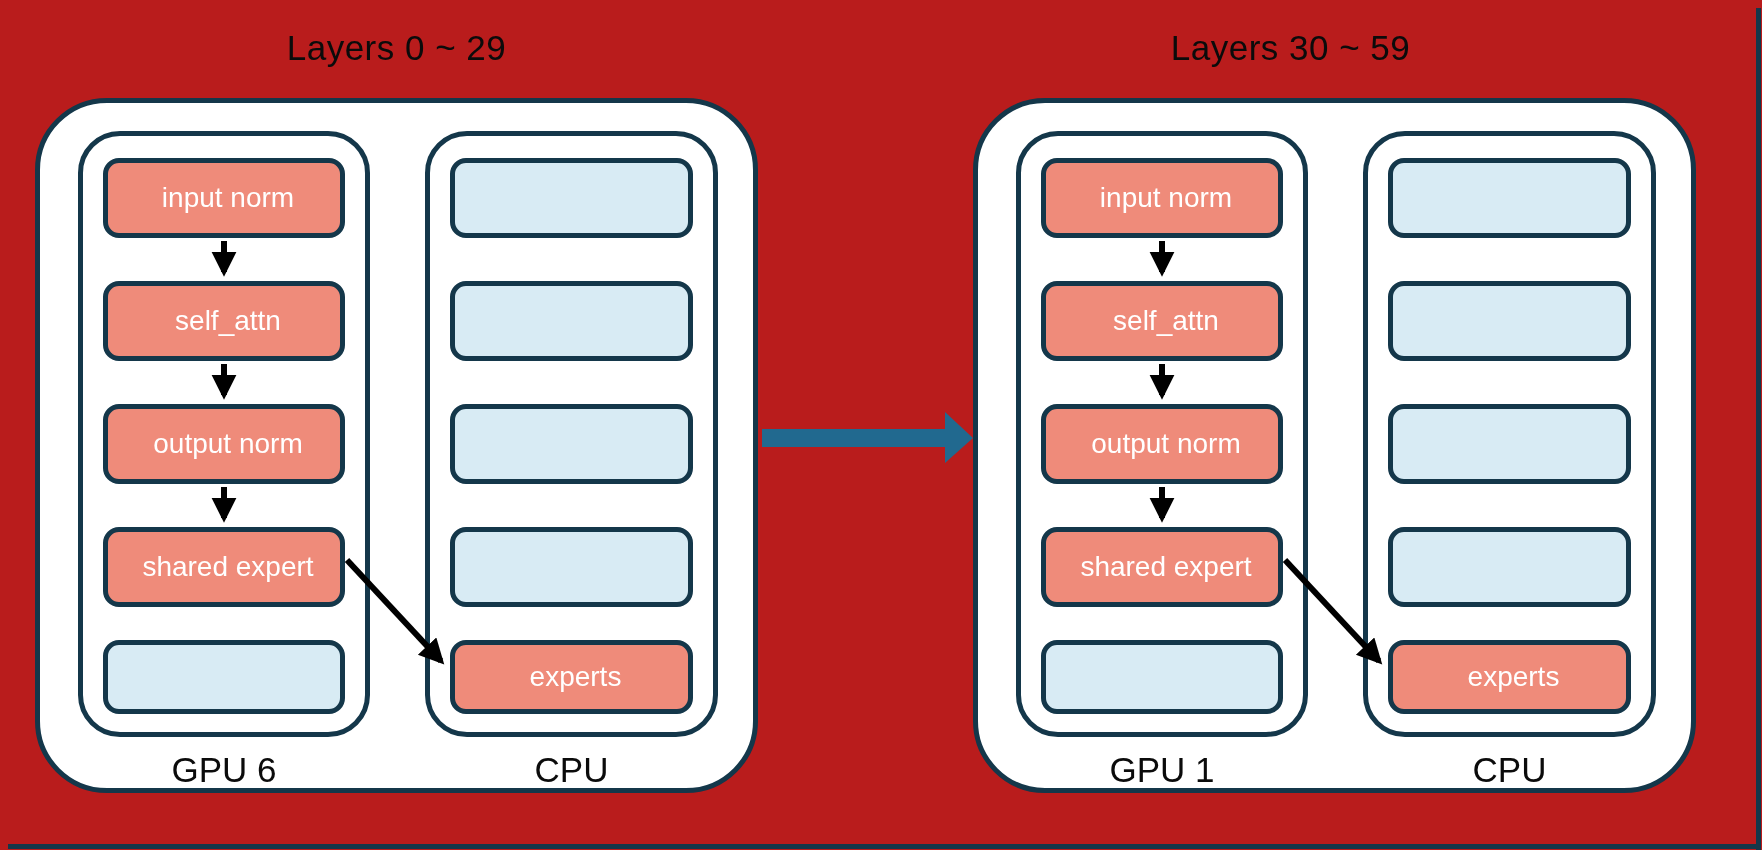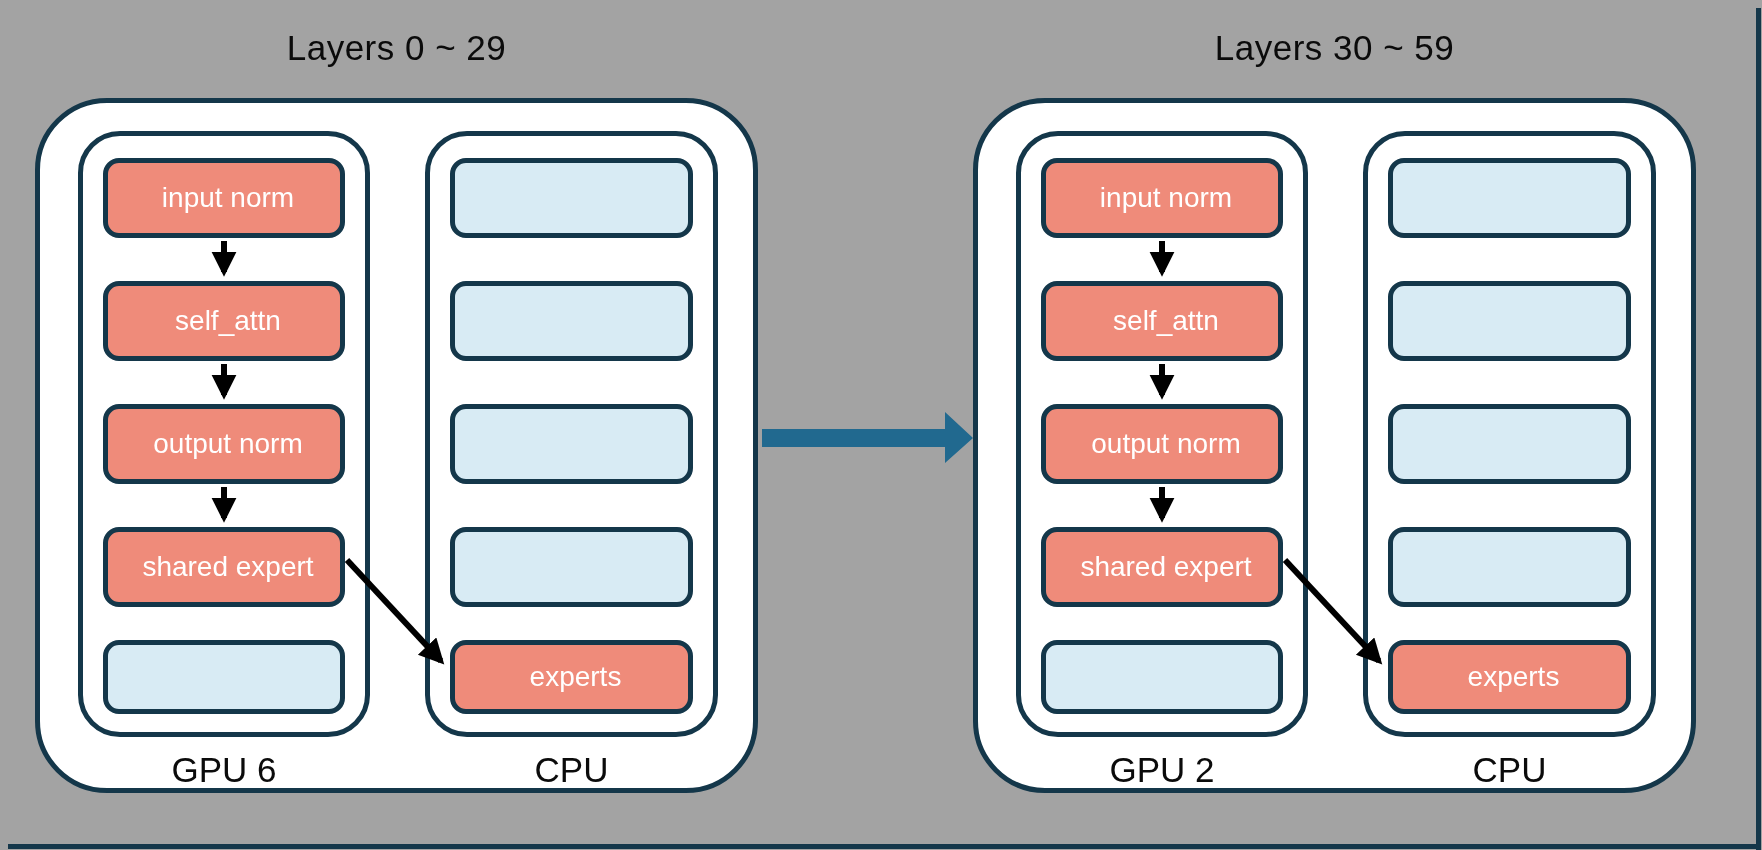--- a/index.html
+++ b/index.html
@@ -6,21 +6,21 @@
     --navy:#14374A;
     --salmon:#EF8B7A;
     --lblue:#D8EBF4;
     --teal:#21698F;
     --ink:#0b0b0b;
   }
   html,body{margin:0;padding:0;background:#ffffff;}
   .canvas{
     position:relative;
     width:1762px;height:850px;
-    background:#a3a3a3;
+    background:#b91c1c;
     font-family:"Liberation Sans", sans-serif;
     overflow:hidden;
   }
   .group-title{
     position:absolute;
     text-align:center;
     font-size:35px;
     color:var(--ink);
     letter-spacing:0.5px;
   }
@@ -100,21 +100,21 @@
   <div class="module-box blue" style="left:450px;top:281px;width:243px;height:80px;"></div>
   <div class="module-box blue" style="left:450px;top:404px;width:243px;height:80px;"></div>
   <div class="module-box blue" style="left:450px;top:527px;width:243px;height:80px;"></div>
   <div class="module-box salmon" style="left:450px;top:640px;width:243px;height:74px;">
     <span>experts</span>
   </div>
 
   <div class="col-label" style="left:78px;top:750px;width:292px;">GPU 6</div>
   <div class="col-label" style="left:425px;top:750px;width:293px;">CPU</div>
 
-  <div class="group-title" style="left:973px;top:28px;width:723px;">Layers 30 ~ 59</div>
+  <div class="group-title" style="left:929px;top:28px;width:723px;">Layers 30 ~ 59</div>
 
   <div class="outer-frame" style="left:973px;top:98px;width:723px;height:695px;"></div>
 
   <div class="inner-frame" style="left:1016px;top:131px;width:292px;height:606px;"></div>
   <div class="inner-frame" style="left:1363px;top:131px;width:293px;height:606px;"></div>
 
   <div class="module-box salmon" style="left:1041px;top:158px;width:242px;height:80px;">
     <span>input norm</span>
   </div>
   <div class="module-box salmon" style="left:1041px;top:281px;width:242px;height:80px;">
@@ -129,21 +129,21 @@
   <div class="module-box blue" style="left:1041px;top:640px;width:242px;height:74px;"></div>
 
   <div class="module-box blue" style="left:1388px;top:158px;width:243px;height:80px;"></div>
   <div class="module-box blue" style="left:1388px;top:281px;width:243px;height:80px;"></div>
   <div class="module-box blue" style="left:1388px;top:404px;width:243px;height:80px;"></div>
   <div class="module-box blue" style="left:1388px;top:527px;width:243px;height:80px;"></div>
   <div class="module-box salmon" style="left:1388px;top:640px;width:243px;height:74px;">
     <span>experts</span>
   </div>
 
-  <div class="col-label" style="left:1016px;top:750px;width:292px;">GPU 2</div>
+  <div class="col-label" style="left:1016px;top:750px;width:292px;">GPU 1</div>
   <div class="col-label" style="left:1363px;top:750px;width:293px;">CPU</div>
 
 
   <svg class="arrow-layer" width="1762" height="850" viewBox="0 0 1762 850">
     <defs>
       <marker id="ah" markerWidth="4.6" markerHeight="4.6" refX="3.4" refY="2.1" orient="auto" markerUnits="strokeWidth">
         <path d="M0,0 L4.2,2.1 L0,4.2 z" fill="#000000"></path>
       </marker>
     </defs>
 

